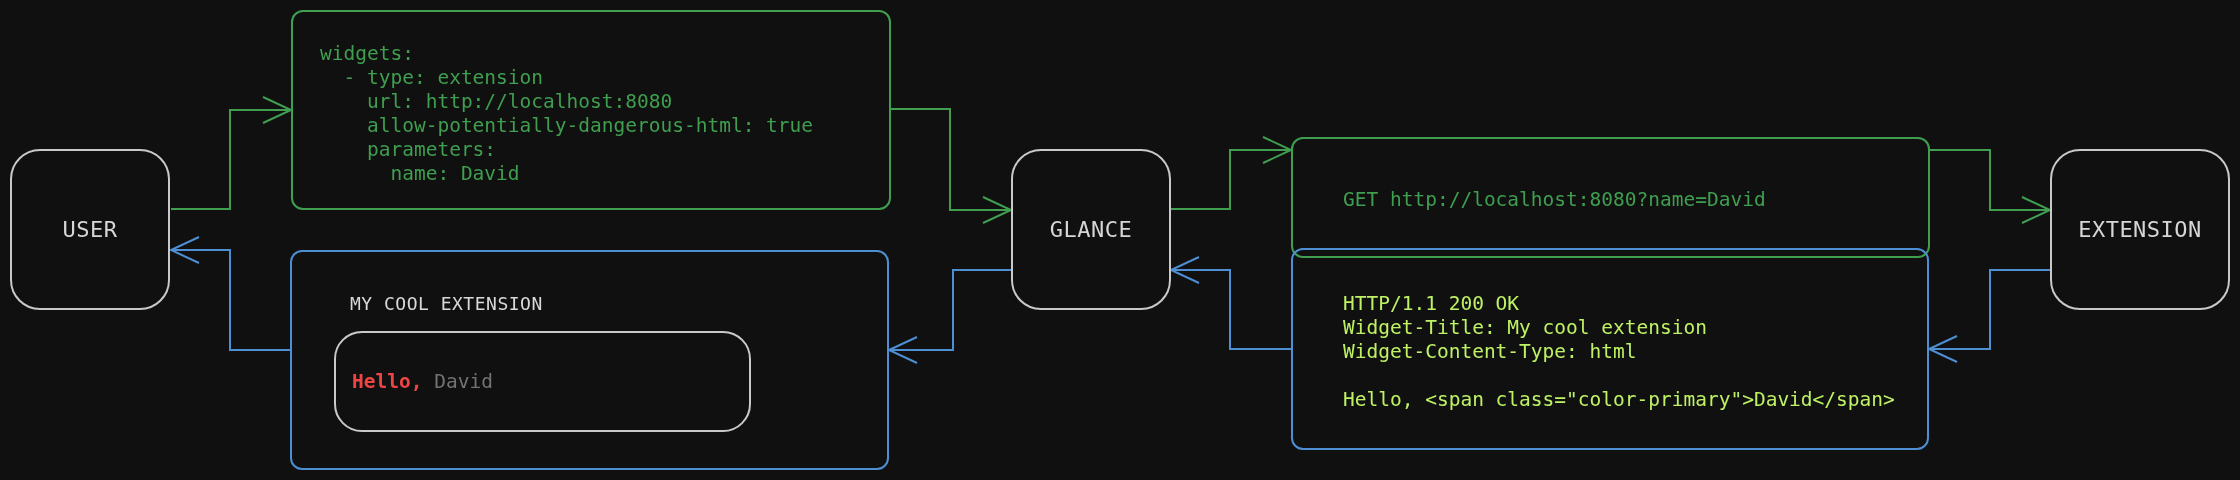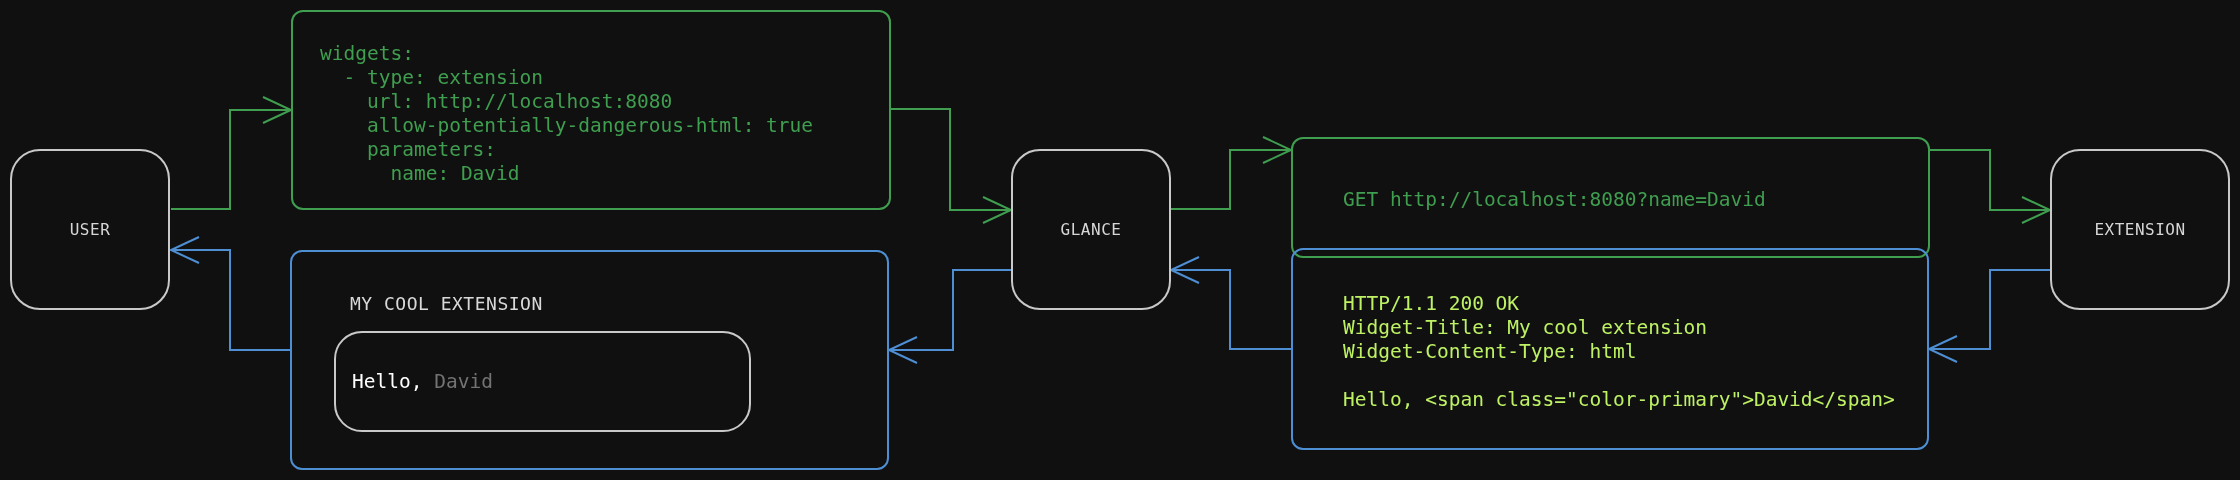--- a/index.html
+++ b/index.html
@@ -33,21 +33,21 @@
     box-sizing: border-box;
     border: 2px solid #c9c9c9;
     background: transparent;
   }
   .node {
     border-radius: 30px;
     display: flex;
     align-items: center;
     justify-content: center;
     color: #d6d6d6;
-    font-size: 16px;
+    font-size: 22px;
     letter-spacing: 0.5px;
   }
   .codebox {
     border-radius: 12px;
     padding-left: 42px;
   }
   .codebox.green-border { border-color: #3f9e4f; }
   .codebox.blue-border  { border-color: #4e8fd3; }
 
   .codebox pre {
@@ -84,25 +84,25 @@
     left: 42px; top: 79px;
     width: 417px; height: 101px;
     box-sizing: border-box;
     border: 2px solid #c9c9c9;
     border-radius: 28px;
     display: flex;
     align-items: center;
     padding-left: 16px;
     font-size: 19.5px;
   }
-  .greet-prefix { color: #ffffff; white-space: pre; }
+  .greet-prefix { color: #ef4444; white-space: pre; font-weight: bold; }
   .greet-name   { color: #737373; }
 
   #user-box      { left: 10px;   top: 149px; width: 160px; height: 161px; }
-  #glance-box    { left: 1011px; top: 149px; width: 160px; height: 161px; border-radius: 29px; }
+  #glance-box    { left: 1011px; top: 149px; width: 160px; height: 161px; }
   #extension-box { left: 2050px; top: 149px; width: 180px; height: 161px; }
 </style>
 </head>
 <body>
 
 <div class="stage">
 
   <svg class="wires" viewBox="0 0 2240 480" xmlns="http://www.w3.org/2000/svg">
 
     <g>

